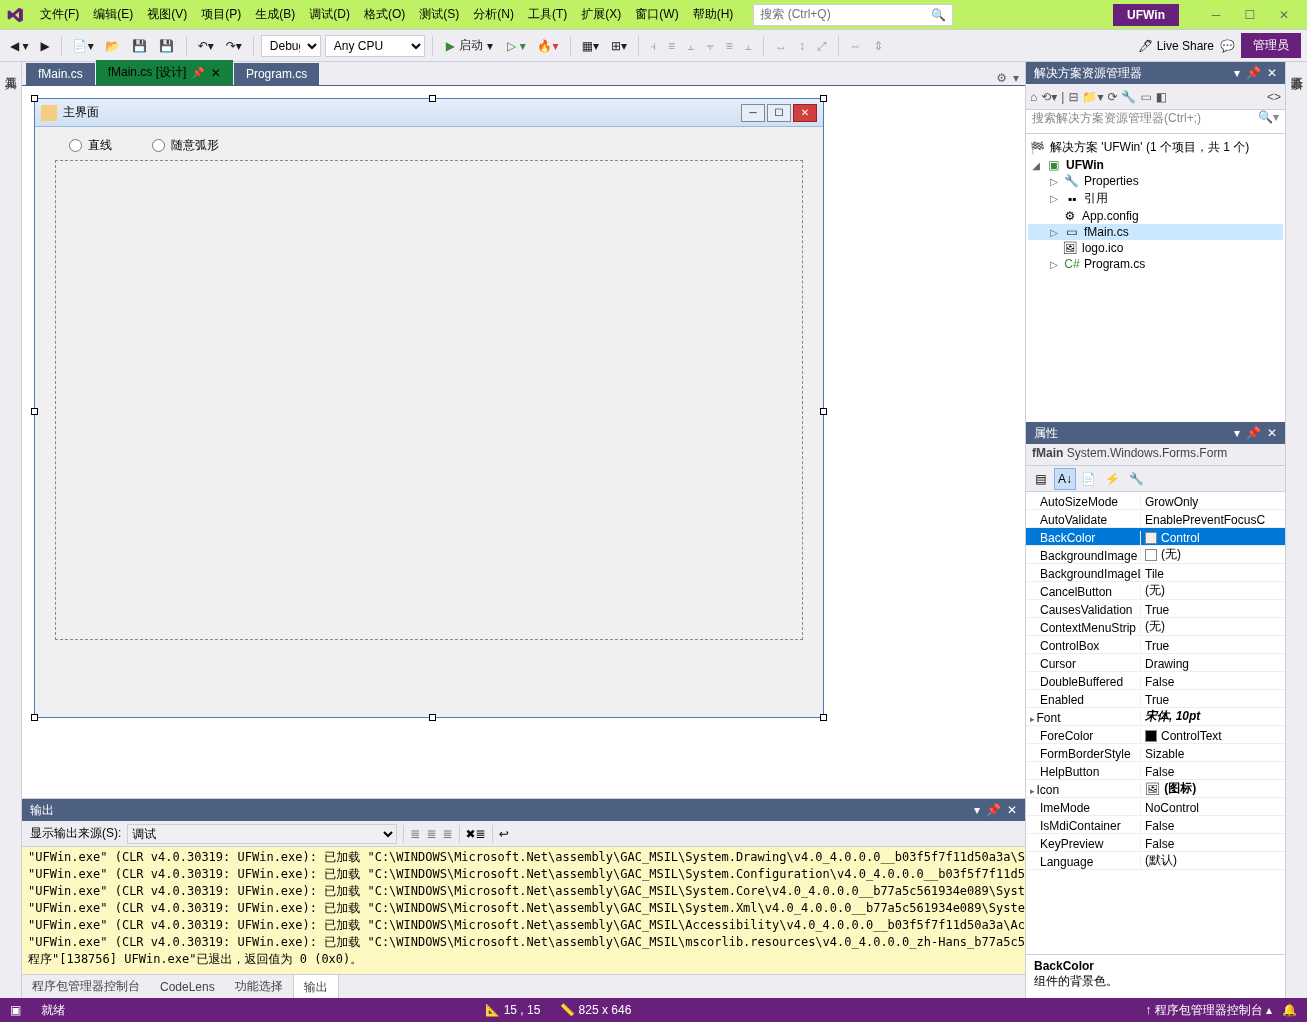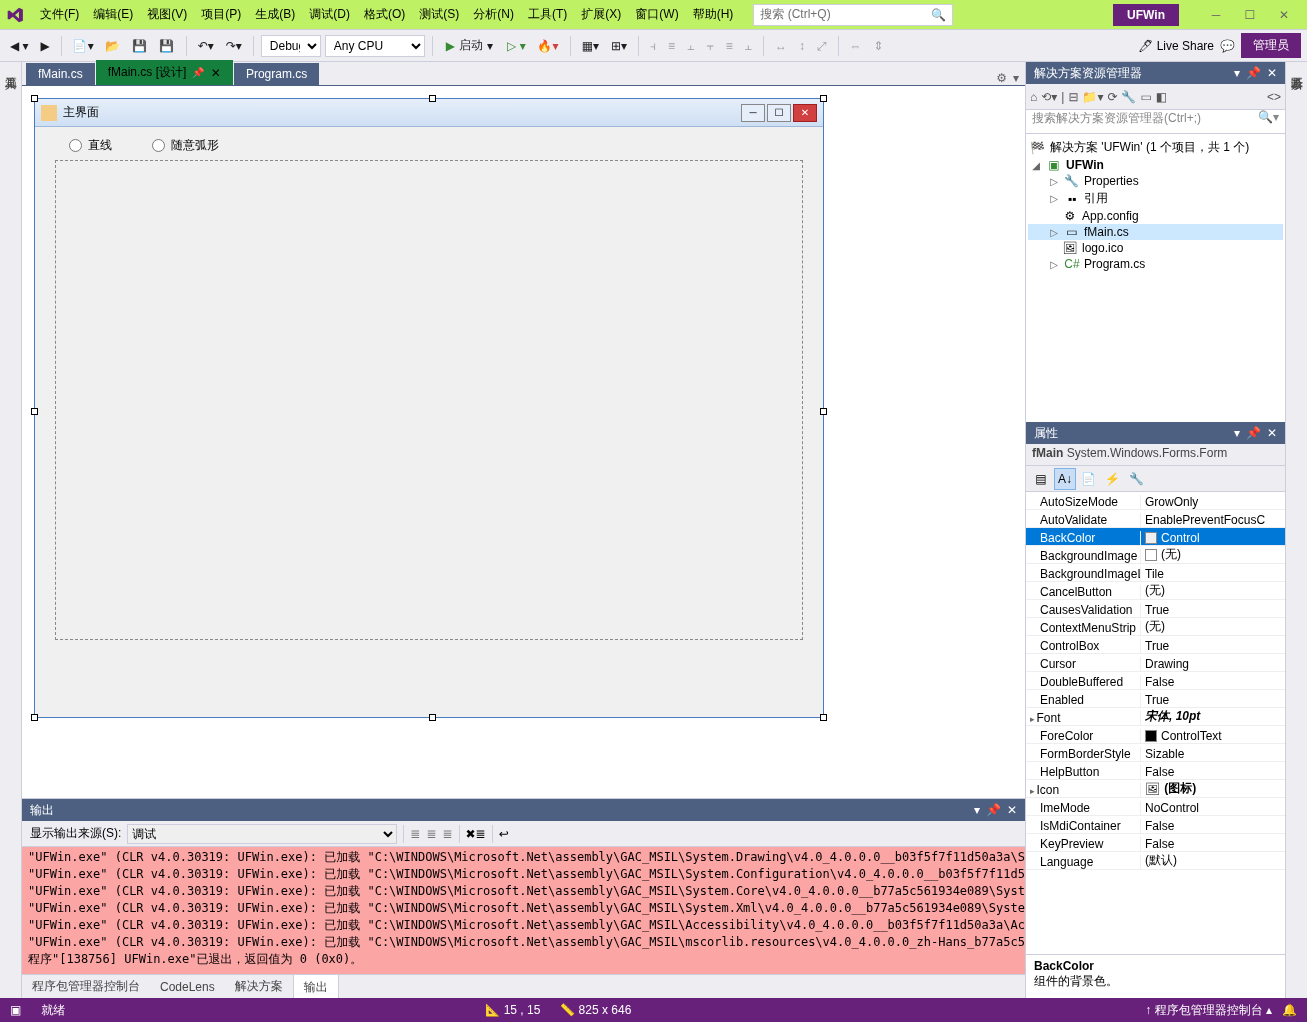--- a/index.html
+++ b/index.html
@@ -48,21 +48,21 @@
 .form-titlebar .ctrls .close { background:#d04040; color:#fff; border-color:#a02020; }
 .form-body { padding:10px 14px; background:#f0f0f0; height:calc(100% - 28px); }
 .groupbox-label { font-size:12px; margin-bottom:8px; margin-left:4px; }
 .radio-row { display:flex; gap:40px; margin-left:20px; }
 .radio-row label { display:flex; align-items:center; gap:6px; }
 .radio-row input { margin:0; }
 .dashed-panel { border:1px dashed #888; height:480px; margin:6px; background:#f0f0f0; }
 .handle { position:absolute; width:7px; height:7px; background:#fff; border:1px solid #000; }
 
 
-.output-panel { height:200px; border-top:1px solid #cccedb; display:flex; flex-direction:column; background:#fca5a5; }
+.output-panel { height:200px; border-top:1px solid #cccedb; display:flex; flex-direction:column; background:#fef9c3; }
 .panel-header { height:22px; background:#4d6082; color:#fff; display:flex; align-items:center; padding:0 8px; font-size:12px; }
 .panel-header .right-icons { margin-left:auto; display:flex; gap:6px; font-size:11px; }
 .output-toolbar { height:26px; background:#eeeef2; border-bottom:1px solid #cccedb; display:flex; align-items:center; padding:0 8px; gap:6px; }
 .output-toolbar select { width:270px; height:20px; border:1px solid #cccedb; }
 .output-text { flex:1; overflow:auto; padding:2px 6px; font-family:Consolas,monospace; font-size:12px; white-space:pre; color:#000; }
 .bottom-tabs { height:24px; background:#eeeef2; display:flex; align-items:center; border-top:1px solid #cccedb; }
 .bottom-tabs span { padding:4px 10px; color:#444; }
 .bottom-tabs span.active { background:#fff; border:1px solid #cccedb; border-bottom:none; }
 
 
@@ -257,21 +257,21 @@
       <div class="output-text" id="output-text">"UFWin.exe" (CLR v4.0.30319: UFWin.exe): 已加载 "C:\WINDOWS\Microsoft.Net\assembly\GAC_MSIL\System.Drawing\v4.0_4.0.0.0__b03f5f7f11d50a3a\System.Drawing.
 "UFWin.exe" (CLR v4.0.30319: UFWin.exe): 已加载 "C:\WINDOWS\Microsoft.Net\assembly\GAC_MSIL\System.Configuration\v4.0_4.0.0.0__b03f5f7f11d50a3a\System.Cc
 "UFWin.exe" (CLR v4.0.30319: UFWin.exe): 已加载 "C:\WINDOWS\Microsoft.Net\assembly\GAC_MSIL\System.Core\v4.0_4.0.0.0__b77a5c561934e089\System.Core.dll"。
 "UFWin.exe" (CLR v4.0.30319: UFWin.exe): 已加载 "C:\WINDOWS\Microsoft.Net\assembly\GAC_MSIL\System.Xml\v4.0_4.0.0.0__b77a5c561934e089\System.Xml.dll"。
 "UFWin.exe" (CLR v4.0.30319: UFWin.exe): 已加载 "C:\WINDOWS\Microsoft.Net\assembly\GAC_MSIL\Accessibility\v4.0_4.0.0.0__b03f5f7f11d50a3a\Accessibility.dl
 "UFWin.exe" (CLR v4.0.30319: UFWin.exe): 已加载 "C:\WINDOWS\Microsoft.Net\assembly\GAC_MSIL\mscorlib.resources\v4.0_4.0.0.0_zh-Hans_b77a5c561934e089\mscc
 程序"[138756] UFWin.exe"已退出，返回值为 0 (0x0)。</div>
       <div class="bottom-tabs" id="bottom-tabs">
           <span>程序包管理器控制台</span>
           <span>CodeLens</span>
-          <span>解决方案</span>
+          <span>功能选择</span>
           <span class="active">输出</span>
         </div>
     </div>
   </div>
 
   <div class="right-panels">
     <div class="sol-explorer">
       <div class="panel-header">
         <span>解决方案资源管理器</span>
         <div class="right-icons">

